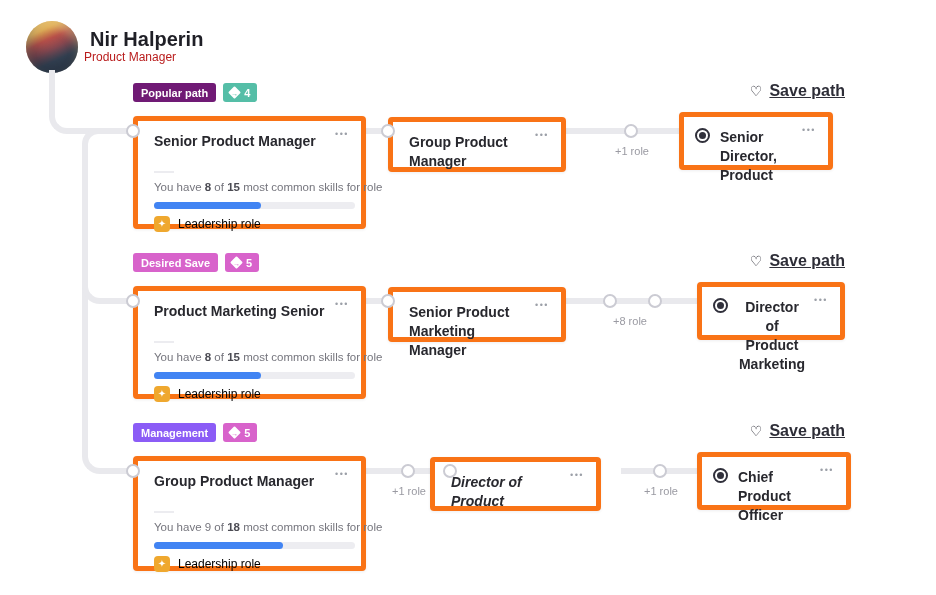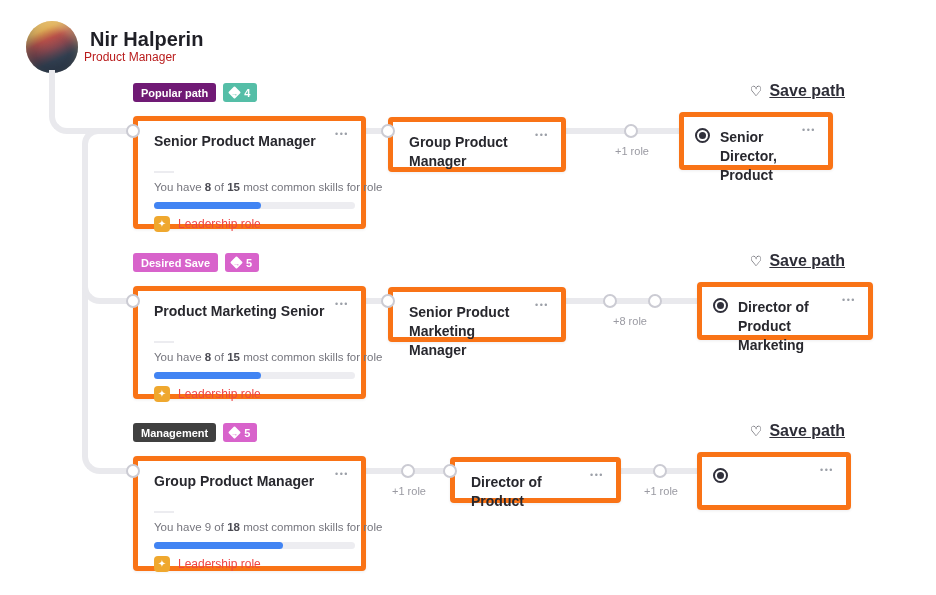--- a/index.html
+++ b/index.html
@@ -48,21 +48,21 @@
     background:#30303b;border-radius:50%;}
   .mini-div{position:absolute;left:16px;top:50px;width:20px;height:2px;background:#ececf0;}
   .skills{position:absolute;left:16px;top:60px;font-size:11.5px;color:#75757d;white-space:nowrap;}
   .skills b{color:#4b4b53;}
   .skills b.reg{font-weight:normal;color:#75757d;}
   .track{position:absolute;left:16px;top:81px;width:201px;height:7px;border-radius:4px;background:#ededf1;}
   .fill{height:7px;border-radius:4px;background:#4184f3;}
   .lead{position:absolute;left:16px;top:95px;display:flex;align-items:center;gap:8px;}
   .lead .ico{width:16px;height:16px;border-radius:4px;background:#efa82f;color:#fff;
     display:flex;align-items:center;justify-content:center;font-size:10px;line-height:1;}
-  .lead .txt{font-size:12px;color:#ef4444;}
+  .lead .txt{font-size:12px;color:#000000;}
 </style>
 </head>
 <body>
 
 <div id="canvas">
 
   <div class="avatar"></div>
   <div class="p-name">Nir Halperin</div>
   <div class="p-title">Product Manager</div>
 
@@ -152,28 +152,28 @@
   </div>
   <div class="card" style="left:388px;top:287px;width:178px;height:55px;">
     <div class="title">Senior Product Marketing Manager</div>
     <div class="dots">•••</div>
   </div>
   <div class="node" style="left:126px;top:294px;"></div>
   <div class="node" style="left:381px;top:294px;"></div>
   <div class="node" style="left:603px;top:294px;"></div>
   <div class="node" style="left:648px;top:294px;"></div>
   <div class="skiplbl" style="left:630px;top:315px;">+8 role</div>
-  <div class="card end" style="left:697px;top:282px;width:176px;height:58px;">
+  <div class="card end" style="left:697px;top:282px;width:148px;height:58px;text-align:center;">
     <div class="radio" style="top:11px;"></div>
     <div class="title">Director of Product Marketing</div>
     <div class="dots">•••</div>
   </div>
 
   <div class="badges" style="top:423px;">
-    <div class="badge" style="background: #404040;">Management</div>
+    <div class="badge" style="background: #8b5cf6;">Management</div>
     <div class="badge count" style="background: rgb(216, 99, 203);">
       <span class="dmd">
           <i style="color: rgb(216, 99, 203);">→</i>
         </span>
       <span>5</span>
     </div>
   </div>
   <div class="save" style="top:422px;">
     <span class="heart">♡</span>
     <span class="lbl">Save path</span>
@@ -193,25 +193,26 @@
         <div class="fill" style="width: 64.3%;"></div>
       </div>
     <div class="lead">
       <span class="ico">✦</span>
       <span class="txt">Leadership role</span>
     </div>
   </div>
   <div class="node" style="left:126px;top:464px;"></div>
   <div class="node" style="left:401px;top:464px;"></div>
   <div class="skiplbl" style="left:409px;top:485px;">+1 role</div>
-  <div class="card" style="left:450px;top:457px;width:171px;height:46px;">
+  <div class="card" style="left:430px;top:457px;width:171px;height:54px;font-style:italic;">
     <div class="title">Director of Product</div>
     <div class="dots">•••</div>
   </div>
   <div class="node" style="left:443px;top:464px;"></div>
   <div class="node" style="left:653px;top:464px;"></div>
   <div class="skiplbl" style="left:661px;top:485px;">+1 role</div>
   <div class="card end" style="left:697px;top:452px;width:154px;height:58px;">
     <div class="radio" style="top:11px;"></div>
+    <div class="title">Chief Product Officer</div>
     <div class="dots">•••</div>
   </div>
 
 </div>
 
 </body></html>

